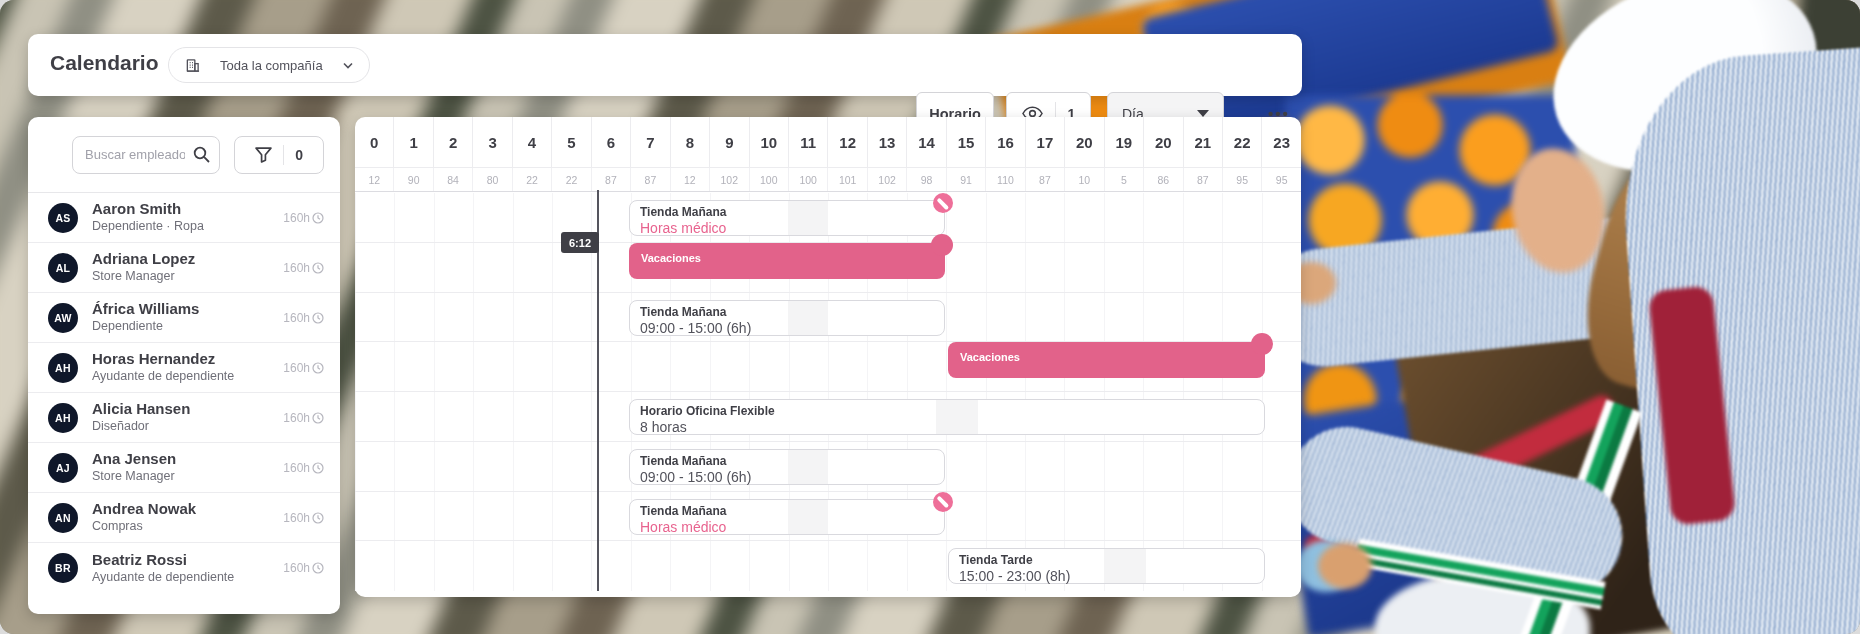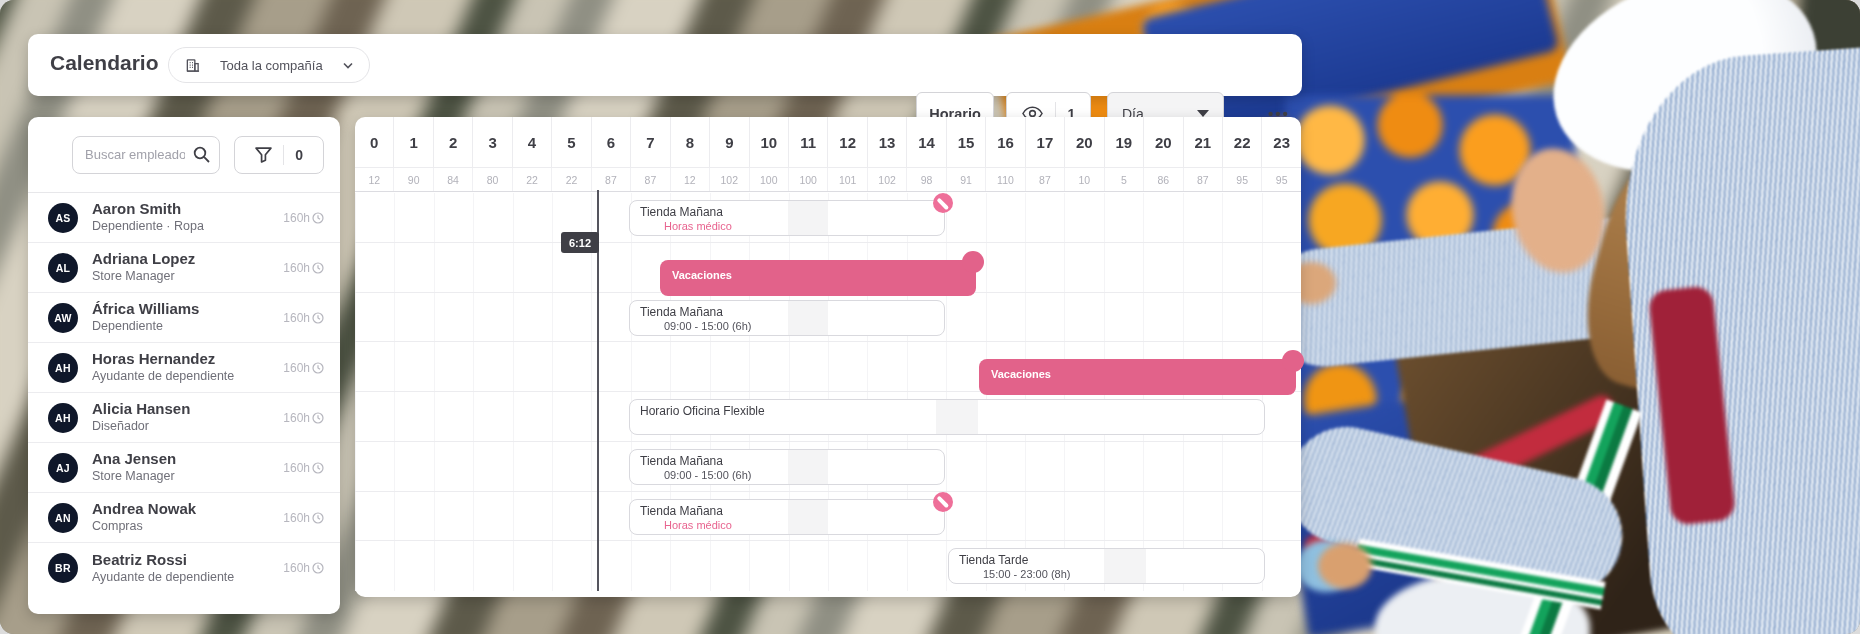--- a/index.html
+++ b/index.html
@@ -146,31 +146,31 @@
   .grid-body { position:absolute; left:0; top:76px; width:100%; height:398px;
     background-image:repeating-linear-gradient(90deg,#f4f4f6 0,#f4f4f6 1px,transparent 1px,transparent calc(100%/24)); }
   .grid-row { position:relative; height:49.75px; border-bottom:1px solid #ececef; }
   .grid-row:last-child { border-bottom:none; }
   .time-line { position:absolute; left:242px; top:73px; width:2px; height:401px; background:#55555e; z-index:3; }
   .time-badge { position:absolute; left:206px; top:115px; width:38px; height:21px; background:#3f3f46;
     color:#fff; font-size:11px; font-weight:700; border-radius:3px; display:flex; align-items:center;
     justify-content:center; z-index:4; }
   .shift-card { position:absolute; top:7px; height:36px; background:#fff; border:1px solid #d9d9de;
     border-radius:8px; padding:4px 10px; z-index:5; cursor:pointer; }
-  .shift-title { position:relative; font-size:12px; font-weight:400; color:#3f3f46; line-height:1.25;
+  .shift-title { position:relative; font-size:12px; font-weight:700; color:#3f3f46; line-height:1.25;
     white-space:nowrap; z-index:2; }
-  .shift-sub { position:relative; font-size:11px; color:#52525b; line-height:1.25; white-space:nowrap; z-index:2;margin-left:24px; }
+  .shift-sub { position:relative; font-size:14px; color:#52525b; line-height:1.25; white-space:nowrap; z-index:2; }
   .shift-sub.alert { color:#e8638f; }
   .block-shade { position:absolute; top:0; bottom:0; background:#f4f4f5; z-index:1; }
   .badge-slash { position:absolute; top:-8px; right:-9px; width:20px; height:20px; border-radius:50%;
     background:#ee6f99; z-index:6; }
   .badge-slash::after { content:""; position:absolute; left:3px; top:8.5px; width:14px; height:3.5px;
     background:#fff; border-radius:2px; transform:rotate(45deg); }
-  .vacation-block { position:absolute; top:17px; height:36px; background:#e2628a; border-radius:8px;
-    padding:5px 12px; z-index:5; cursor:pointer;margin-left:31px; }
+  .vacation-block { position:absolute; top:0; height:36px; background:#e2628a; border-radius:8px;
+    padding:5px 12px; z-index:5; cursor:pointer; }
   .vac-label { font-size:11px; font-weight:700; color:#fff; }
   .vac-dot { position:absolute; top:-9px; right:-8px; width:22px; height:22px; border-radius:50%;
     background:#e2628a; }
   svg { display:block; }
 </style>
 </head>
 <body>
 
 <div class="canvas">
 
@@ -455,20 +455,21 @@
       <div class="grid-row">
         <div class="vacation-block" style="left:593px;width:317px;">
           <span class="vac-label">Vacaciones</span>
           <span class="vac-dot"></span>
         </div>
       </div>
       <div class="grid-row">
         <div class="shift-card" style="left:274px;width:636px;">
           <span class="block-shade" style="left:306px;width:42px;"></span>
           <div class="shift-title">Horario Oficina Flexible</div>
+          <div class="shift-sub">8 horas</div>
         </div>
       </div>
       <div class="grid-row">
         <div class="shift-card" style="left:274px;width:316px;">
           <span class="block-shade" style="left:158px;width:40px;"></span>
           <div class="shift-title">Tienda Mañana</div>
           <div class="shift-sub">09:00 - 15:00 (6h)</div>
         </div>
       </div>
       <div class="grid-row">

